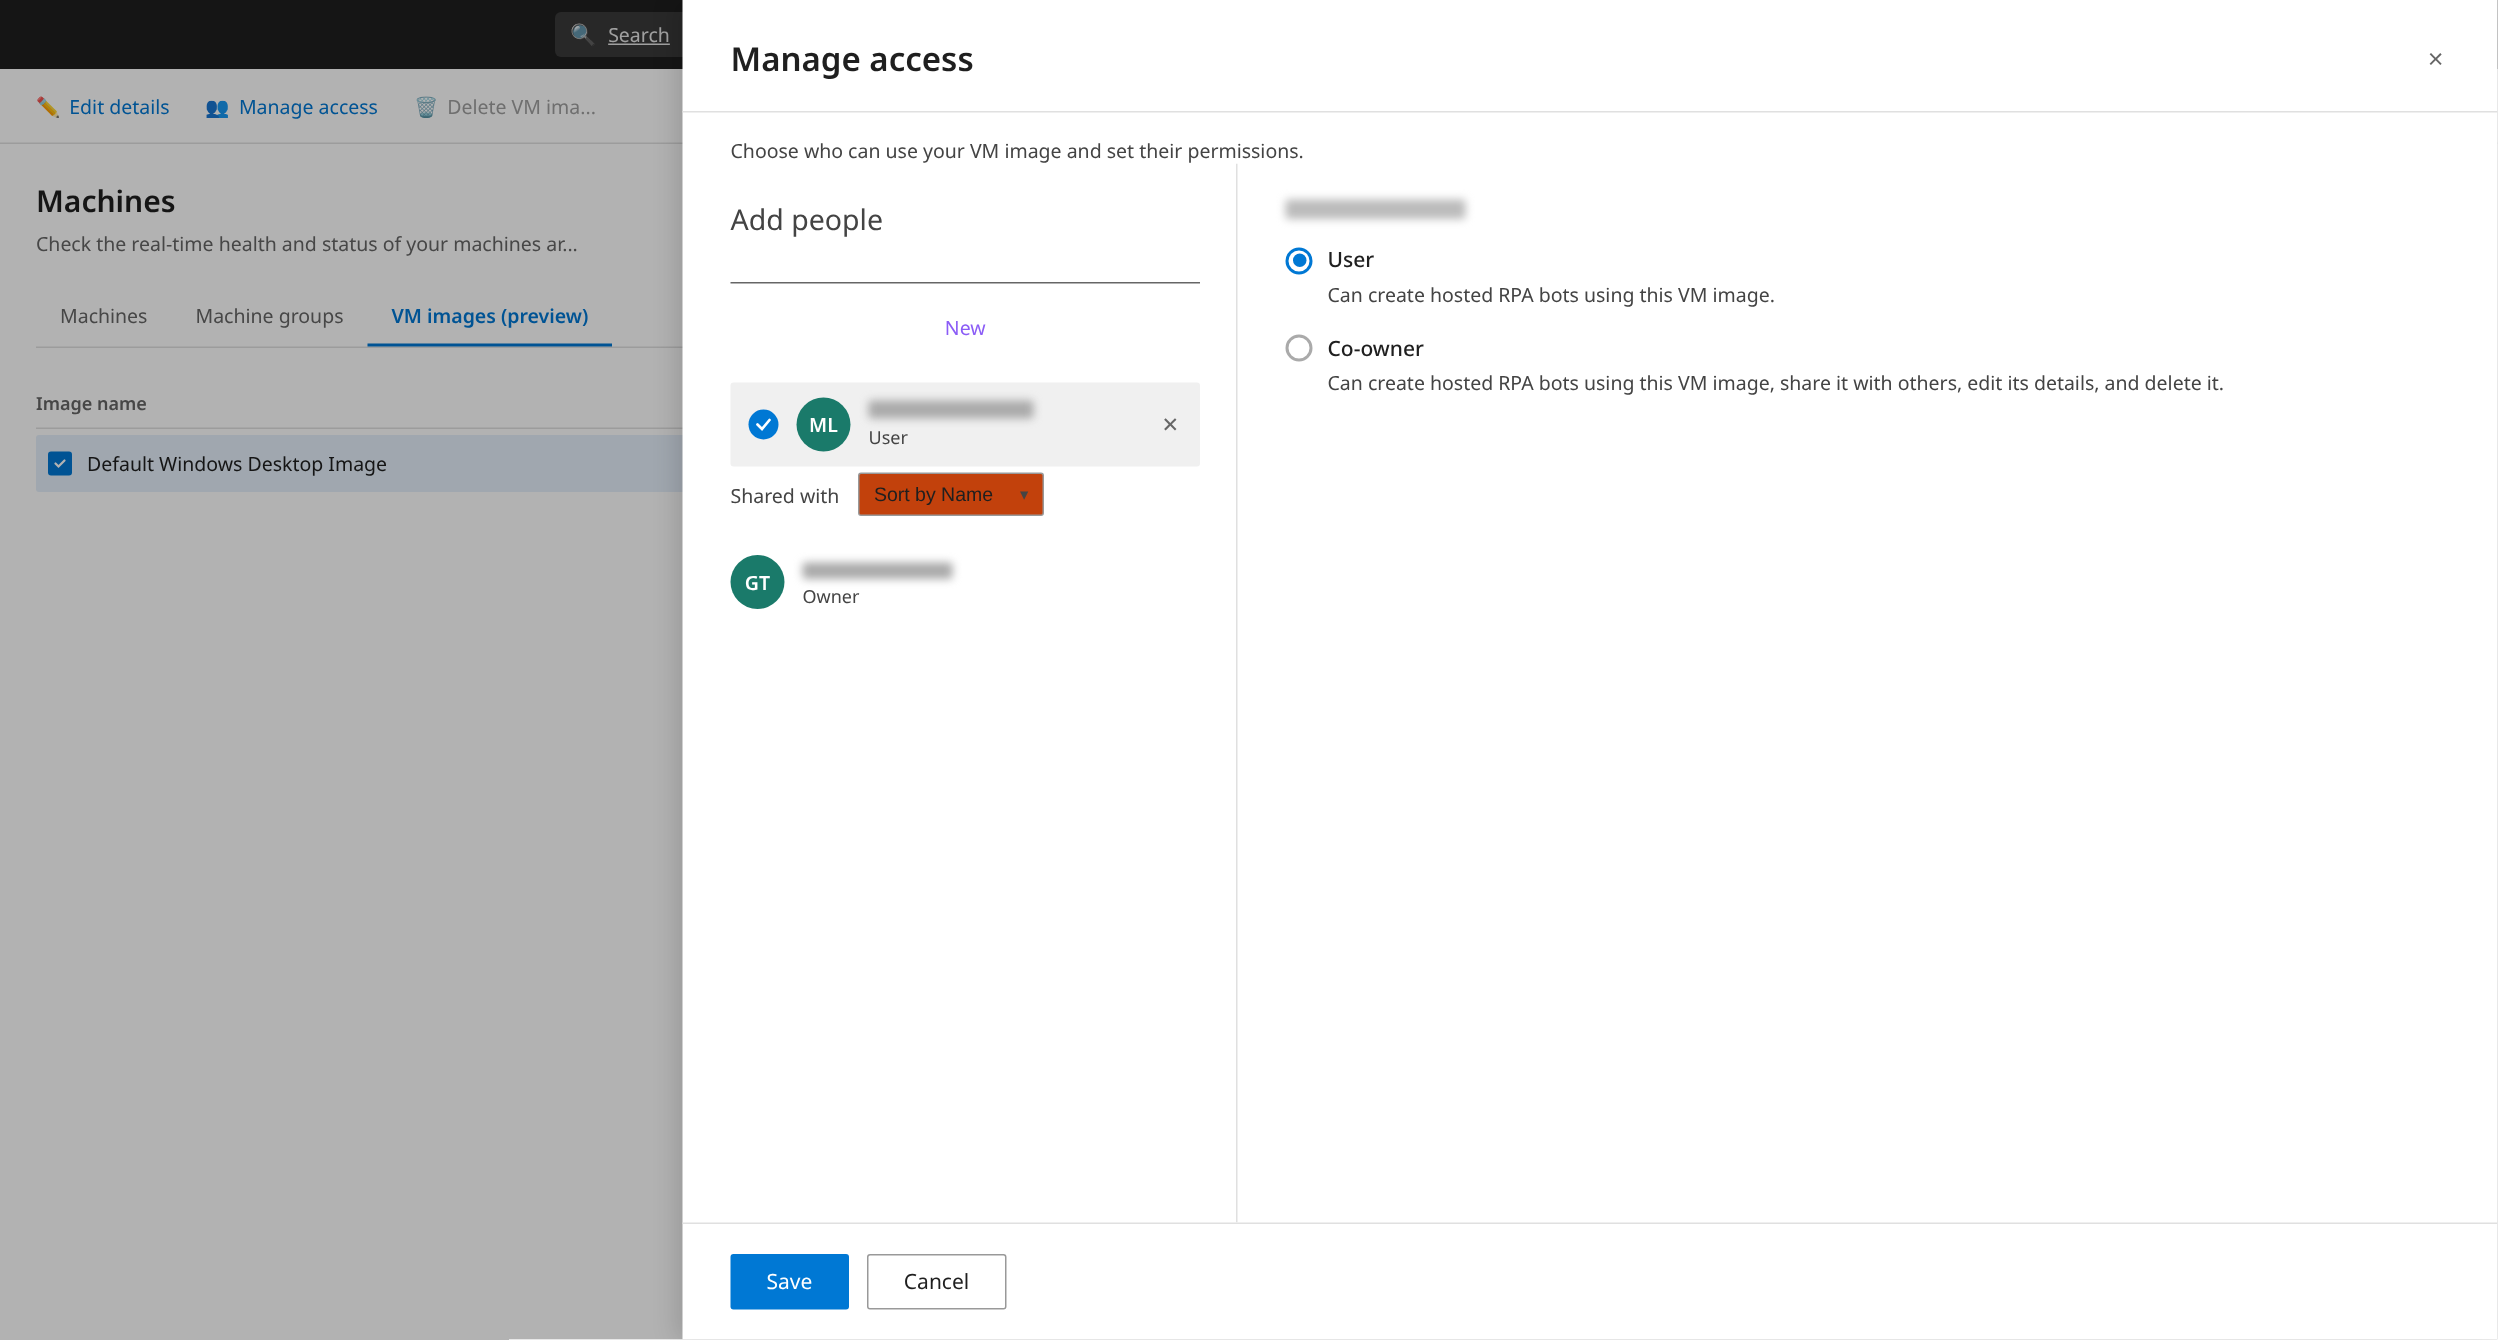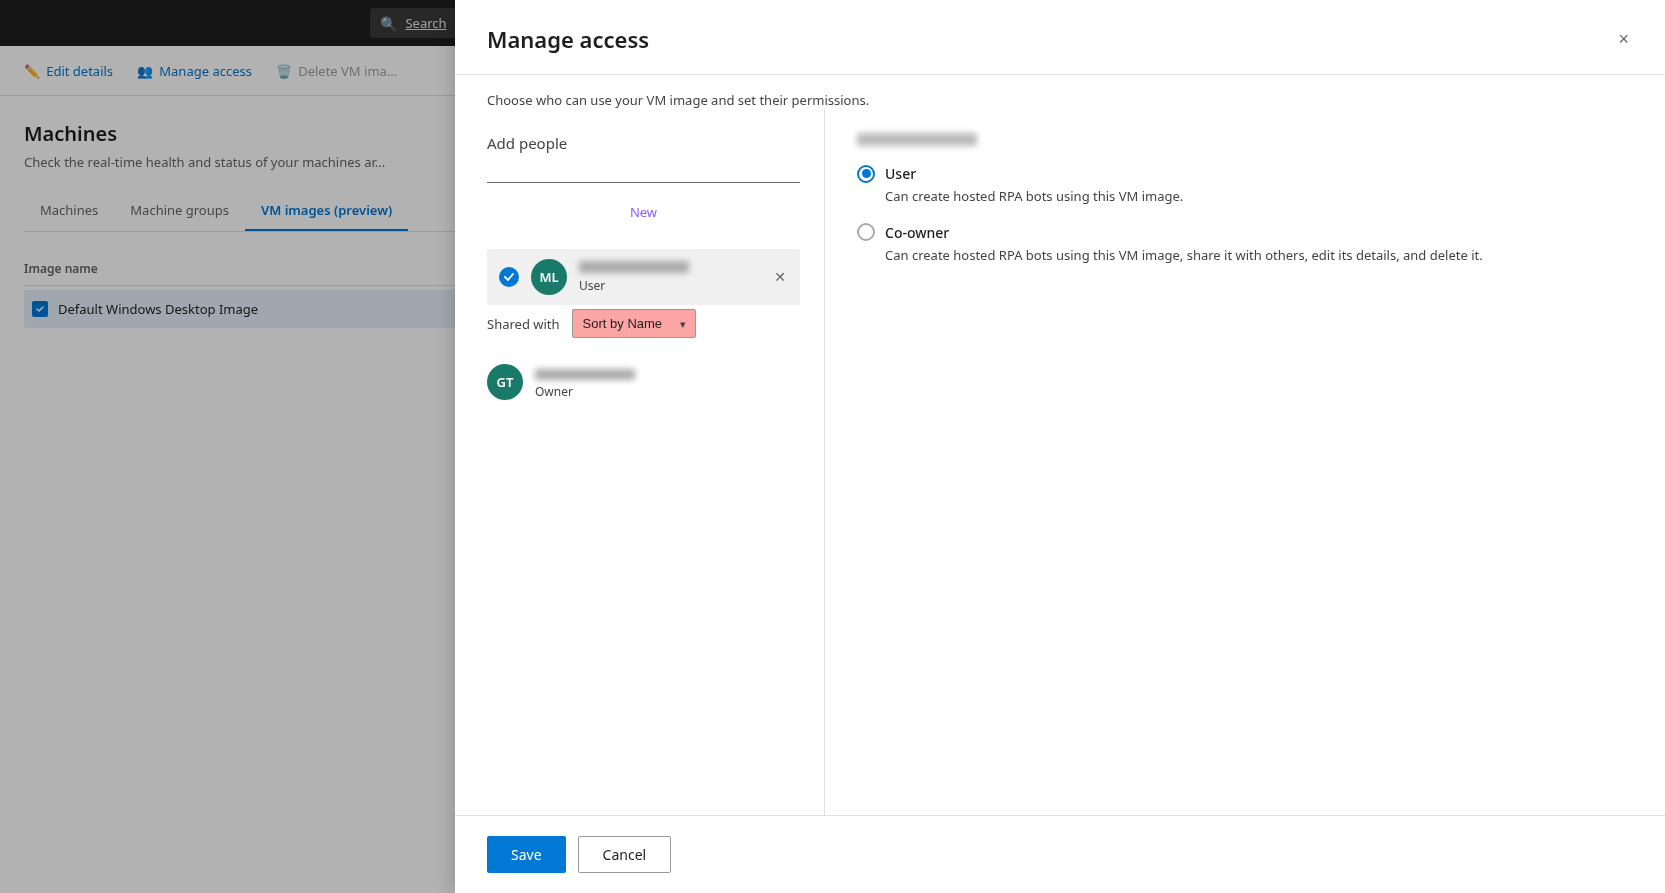--- a/index.html
+++ b/index.html
@@ -209,21 +209,21 @@
     
     .panel-left {
       width: 370px;
       border-right: 1px solid #e0e0e0;
       padding: 24px 24px 0 32px;
       display: flex;
       flex-direction: column;
     }
 
     .add-people-label {
-      font-size: 15px;
+      font-size: 19px;
       color: #444;
       margin-bottom: 6px;
     }
 
     .add-people-input {
       border: none;
       border-bottom: 1px solid #666;
       outline: none;
       font-size: 13px;
       padding: 4px 0;
@@ -323,21 +323,21 @@
       color: #444;
       white-space: nowrap;
     }
 
     .sort-dropdown {
       border: 1px solid #999;
       border-radius: 2px;
       padding: 6px 32px 6px 10px;
       font-size: 13px;
       color: #1f1f1f;
-      background: #fca5a5;
+      background: #c2410c;
       cursor: pointer;
       appearance: none;
       -webkit-appearance: none;
       position: relative;
     }
 
     .sort-dropdown-wrapper {
       position: relative;
       display: inline-flex;
       align-items: center;

